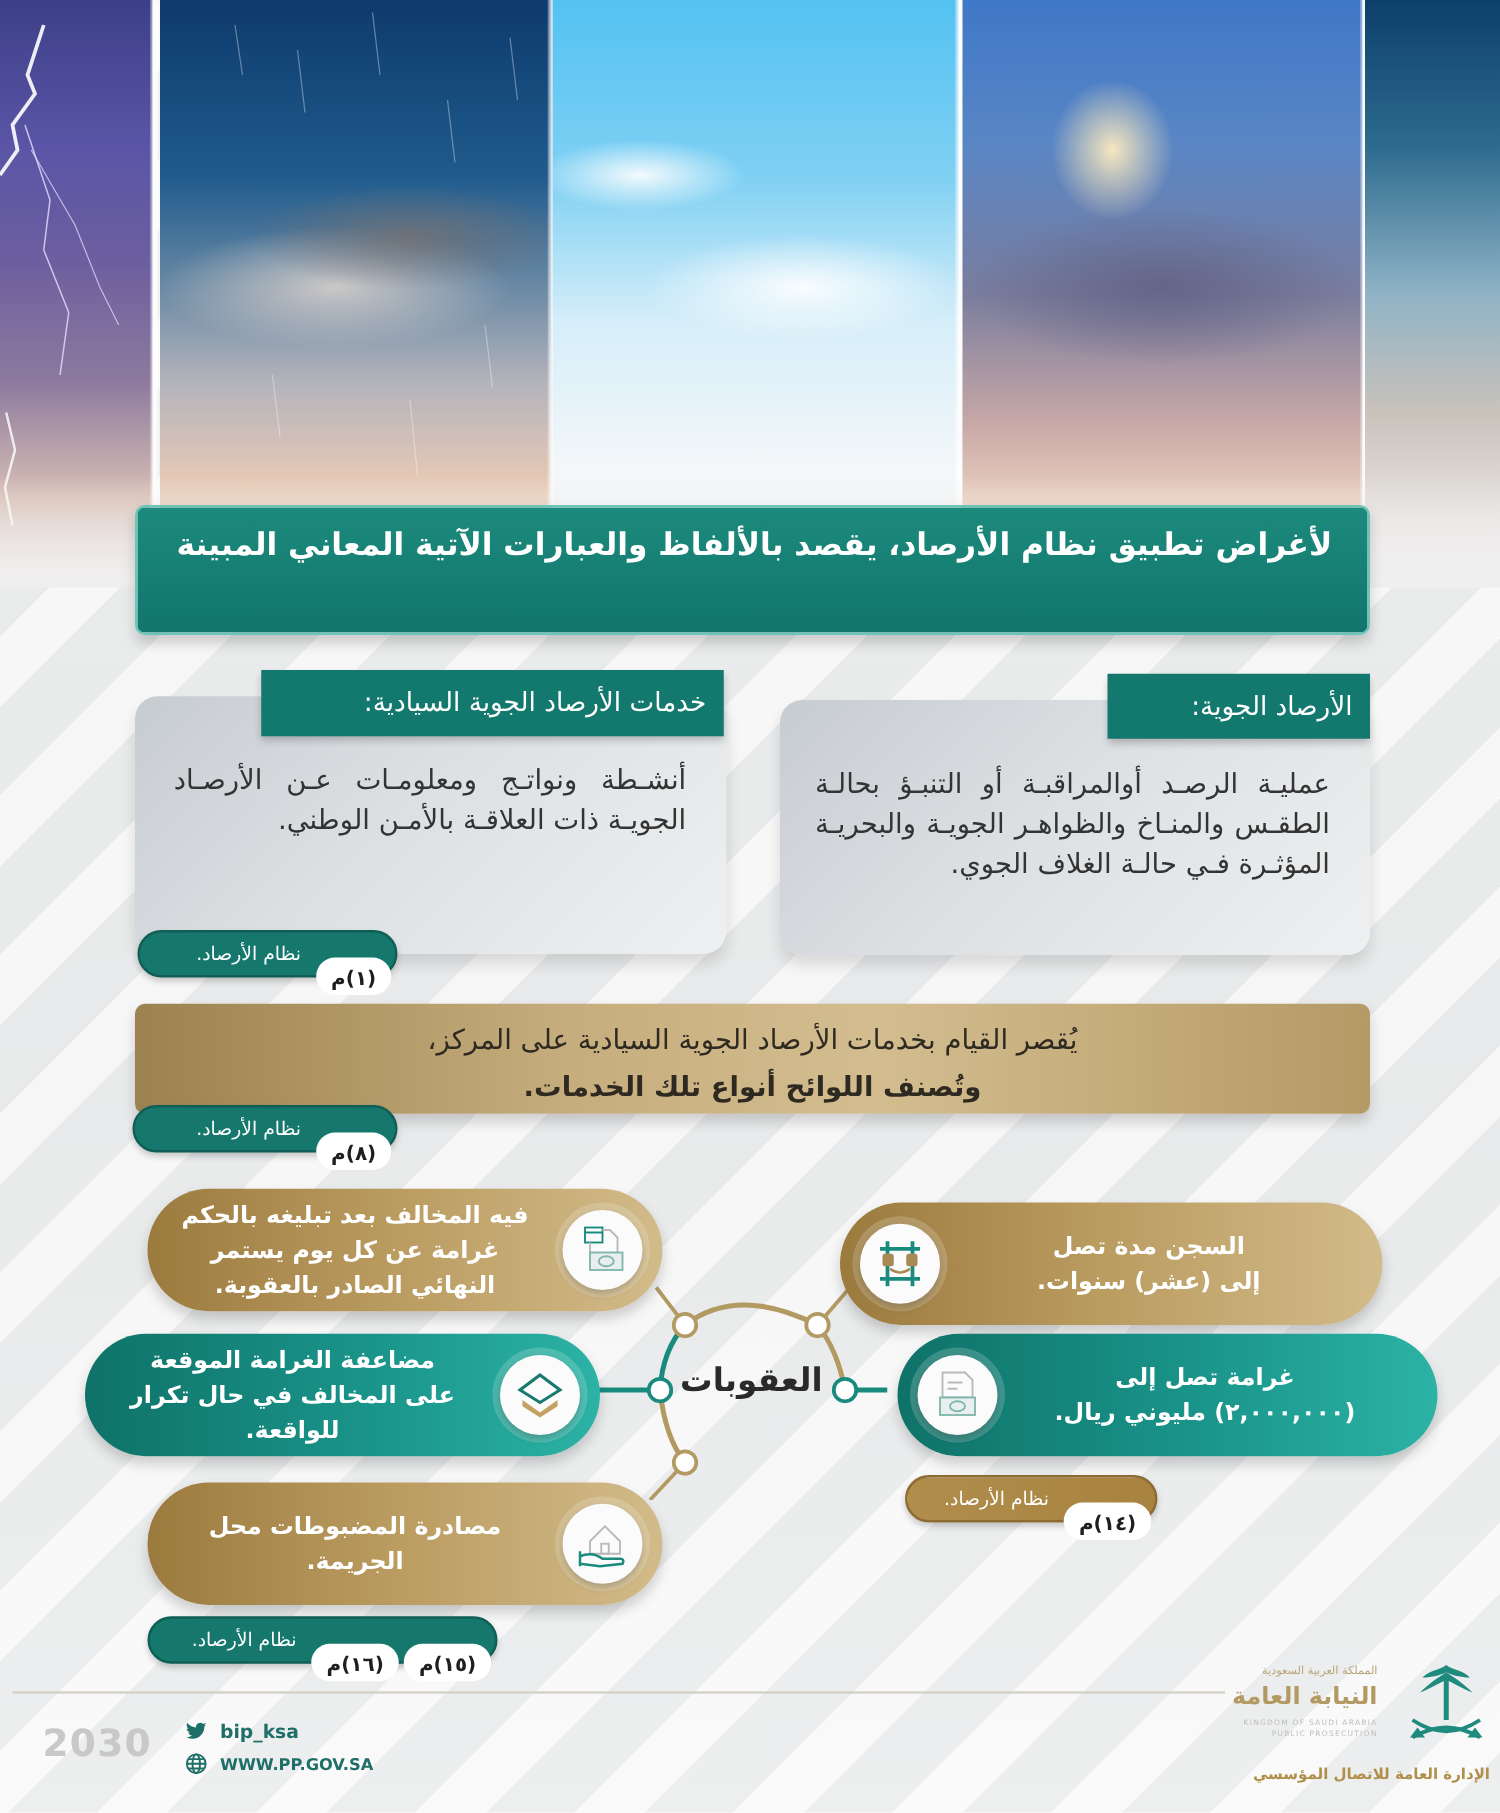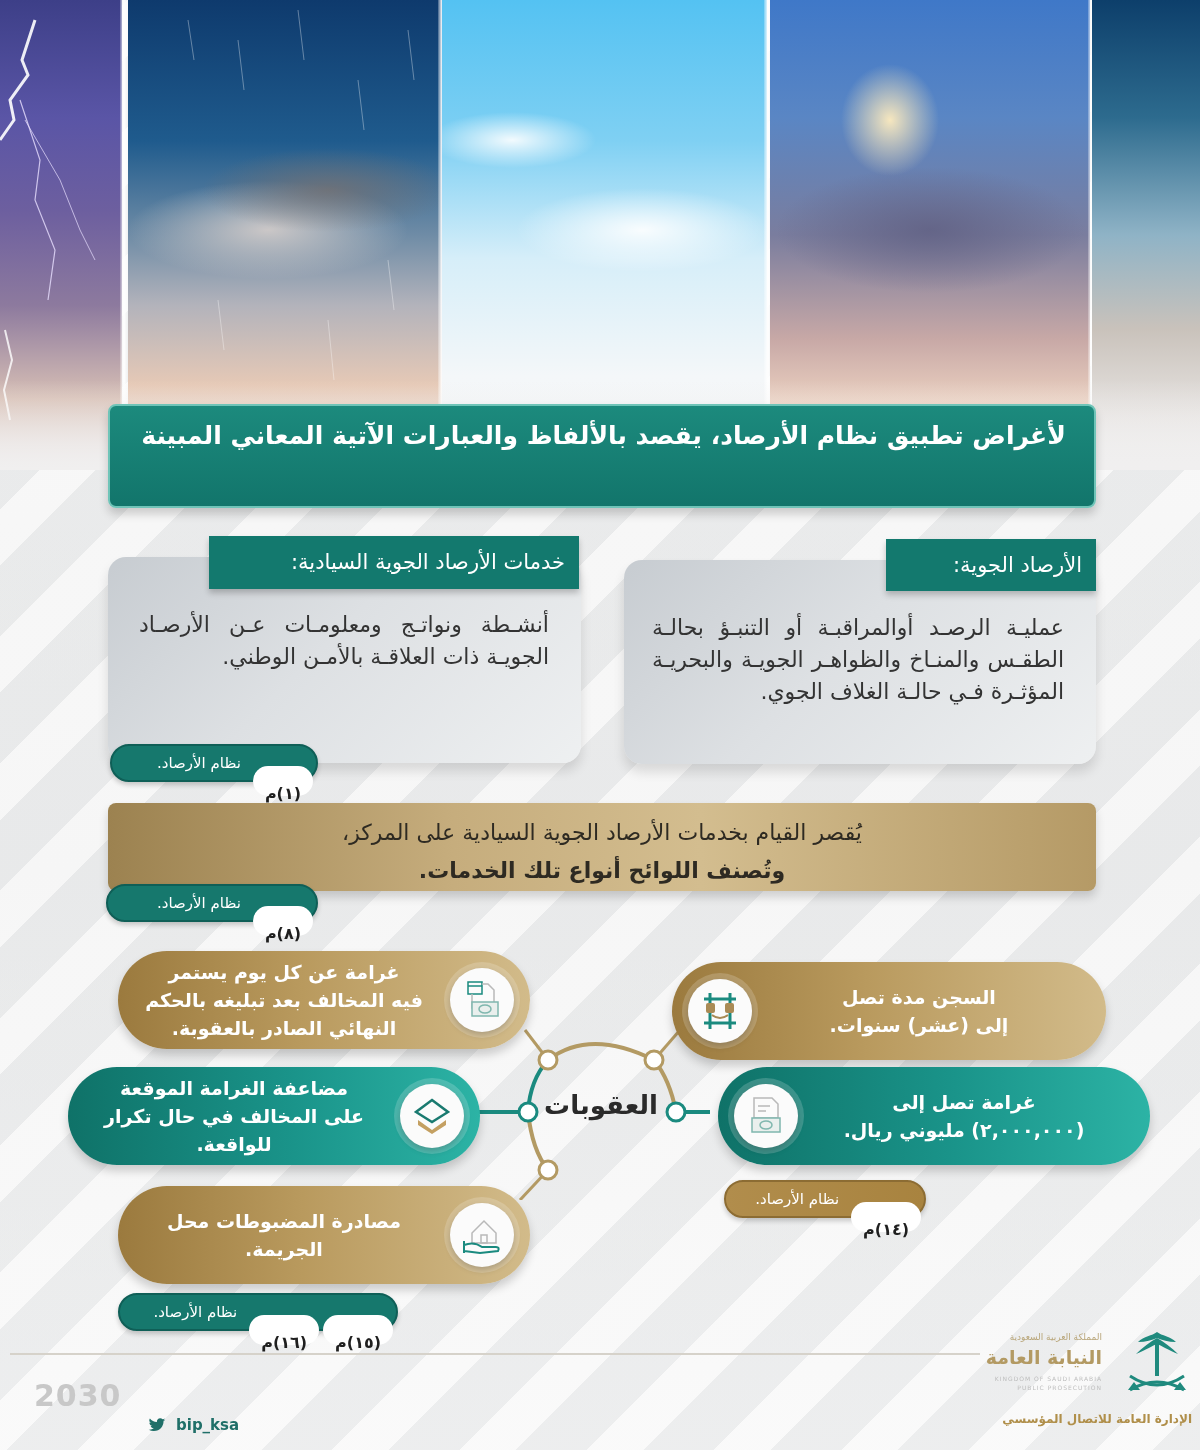--- a/index.html
+++ b/index.html
@@ -75,21 +75,21 @@
   
   .ref-pill {
     position: absolute; height: 38px; border-radius: 19px;
     display: flex; align-items: center; flex-direction: row;
     padding: 3px; box-shadow: 0 3px 5px rgba(0,0,0,0.2);
   }
   .ref-pill.teal { background: #16786d; border: 2px solid #0f5f57; }
   .ref-pill.gold { background: linear-gradient(90deg, #b18d4c, #a8833f); border: 2px solid #8c6c33; }
   .ref-badge {
     background: #fff; color: #1f1f1f; border-radius: 16px; height: 30px;
-    padding: 13px 12px; font-size: 16px; line-height: 30px; font-weight: bold;
+    padding: 2px 12px; font-size: 16px; line-height: 30px; font-weight: bold;
     margin-left: 4px;
     margin-top: 35px;
   }
   .ref-text { color: #fff; font-size: 15px; padding: 0 8px 0 14px; white-space: nowrap; text-align: right; }
 
   
   .statement {
     position: absolute; left: 108px; top: 803px; width: 988px; height: 88px;
     background: linear-gradient(90deg, #9c8250 0%, #c6ad7d 35%, #d3bd8f 60%, #b59a66 100%);
     border-radius: 8px; box-shadow: 0 6px 10px rgba(0,0,0,0.16);
@@ -135,21 +135,21 @@
     color: #2a2a2a; white-space: nowrap;
   }
 
   
   .footer-rule { position: absolute; left: 10px; top: 1353px; width: 970px; height: 2px; background: #d6d2ca; }
   .vision-logo {
     position: absolute; left: 34px; top: 1378px; font-size: 30px; font-weight: bold;
     color: #c8c8c8; letter-spacing: 1px;
   }
   .social { position: absolute; left: 148px; top: 1370px; direction: ltr; text-align: left; }
-  .social-row { display: flex; align-items: flex-start; height: 24px; margin-bottom: 2px; margin-top: 46px; }
+  .social-row { display: flex; align-items: flex-end; height: 24px; margin-bottom: 2px; }
   .social-icon { width: 18px; height: 18px; margin-right: 10px; display: inline-flex; }
   .social-text { color: #1f6f68; font-weight: bold; font-size: 13px; }
   .social-row.twitter .social-text { font-size: 15px; }
   .org {
     position: absolute; right: 8px; top: 1328px; width: 210px; height: 110px;
   }
   .org-emblem { position: absolute; right: 0; top: 0; width: 70px; height: 78px; }
   .org-sub { position: absolute; right: 90px; top: 4px; font-size: 9px; color: #b9a67a; white-space: nowrap; }
   .org-name { position: absolute; right: 90px; top: 18px; font-size: 19px; color: #b39a63; font-weight: bold; white-space: nowrap; }
   .org-en { position: absolute; right: 90px; top: 46px; font-size: 6px; color: #bdbdbd; direction: ltr; letter-spacing: 1px; white-space: nowrap; line-height: 9px; text-align: right; }
@@ -284,22 +284,22 @@
   <div class="pen-icon">
     <svg width="44" height="44" viewBox="0 0 44 44">
       <rect x="8" y="4" width="14" height="12" fill="none" stroke="#1a8a7f" stroke-width="1.5"></rect>
       <line x1="8" y1="8" x2="22" y2="8" stroke="#1a8a7f" stroke-width="1.5"></line>
       <path d="M12 16 L12 30 L34 30 L34 12 L28 6 L22 6" fill="none" stroke="#b9b9b9" stroke-width="1.5"></path>
       <rect x="12" y="24" width="26" height="14" fill="#e9efed" stroke="#7fb7ae" stroke-width="1.5"></rect>
       <ellipse cx="25" cy="31" rx="6" ry="4" fill="none" stroke="#7fb7ae" stroke-width="1.5"></ellipse>
     </svg>
   </div>
   <div class="pen-text">
+    <div>فيه المخالف بعد تبليغه بالحكم</div>
     <div>غرامة عن كل يوم يستمر</div>
-    <div>فيه المخالف بعد تبليغه بالحكم</div>
     <div>النهائي الصادر بالعقوبة.</div>
   </div>
 </div>
 
 <div class="pen teal right-icon" id="pen-double">
   <div class="pen-icon">
     <svg width="44" height="44" viewBox="0 0 44 44">
       <path d="M22 6 L38 18 L22 28 L6 18 Z" fill="none" stroke="#1a7a70" stroke-width="2.5"></path>
       <path d="M8 26 L22 36 L36 26 L36 31 L22 40 L8 31 Z" fill="#c4a062"></path>
     </svg>

